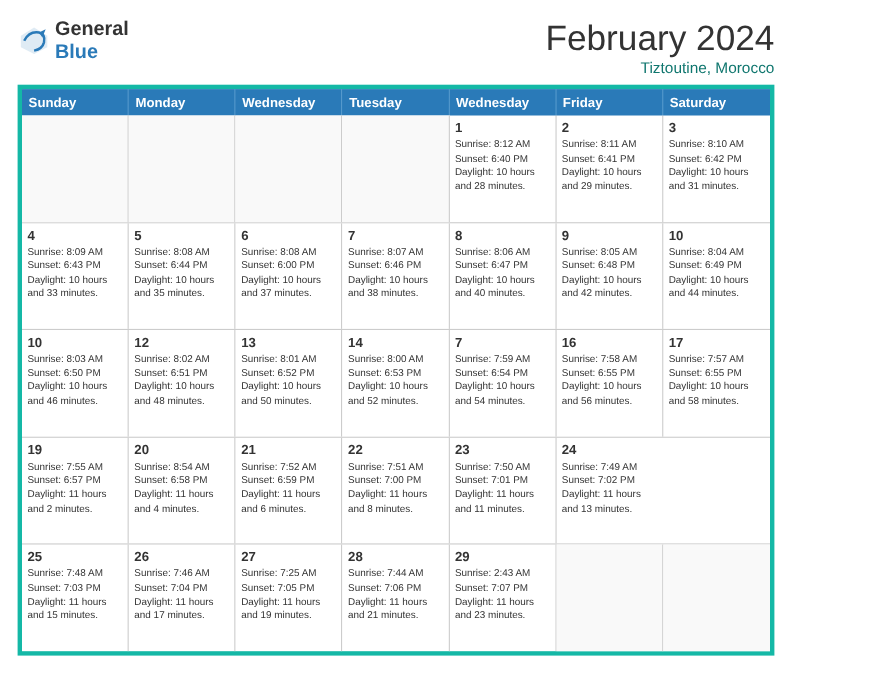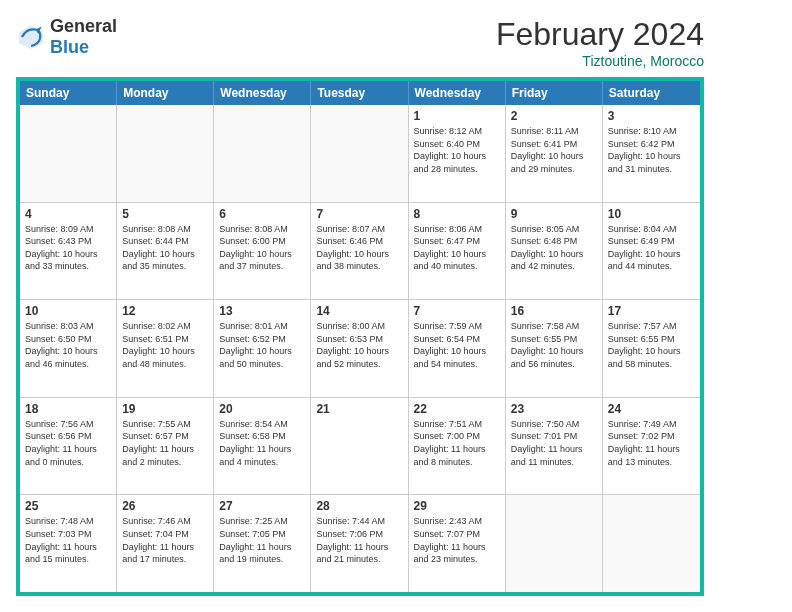--- a/index.html
+++ b/index.html
@@ -249,39 +249,36 @@
           </div>
           <div class="cal-cell">
             <div class="day-num">17</div>
             <div class="day-info">Sunrise: 7:57 AM
 Sunset: 6:55 PM
 Daylight: 10 hours and 58 minutes.</div>
           </div>
         </div>
         <div class="cal-row">
           <div class="cal-cell">
-            <div class="day-num">18</div>
-            <div class="day-info">Sunrise: 7:56 AM
-Sunset: 6:56 PM
-Daylight: 11 hours and 0 minutes.</div>
-          </div>
-          <div class="cal-cell">
             <div class="day-num">19</div>
             <div class="day-info">Sunrise: 7:55 AM
 Sunset: 6:57 PM
 Daylight: 11 hours and 2 minutes.</div>
           </div>
           <div class="cal-cell">
             <div class="day-num">20</div>
             <div class="day-info">Sunrise: 8:54 AM
 Sunset: 6:58 PM
 Daylight: 11 hours and 4 minutes.</div>
           </div>
           <div class="cal-cell">
             <div class="day-num">21</div>
+            <div class="day-info">Sunrise: 7:52 AM
+Sunset: 6:59 PM
+Daylight: 11 hours and 6 minutes.</div>
           </div>
           <div class="cal-cell">
             <div class="day-num">22</div>
             <div class="day-info">Sunrise: 7:51 AM
 Sunset: 7:00 PM
 Daylight: 11 hours and 8 minutes.</div>
           </div>
           <div class="cal-cell">
             <div class="day-num">23</div>
             <div class="day-info">Sunrise: 7:50 AM

